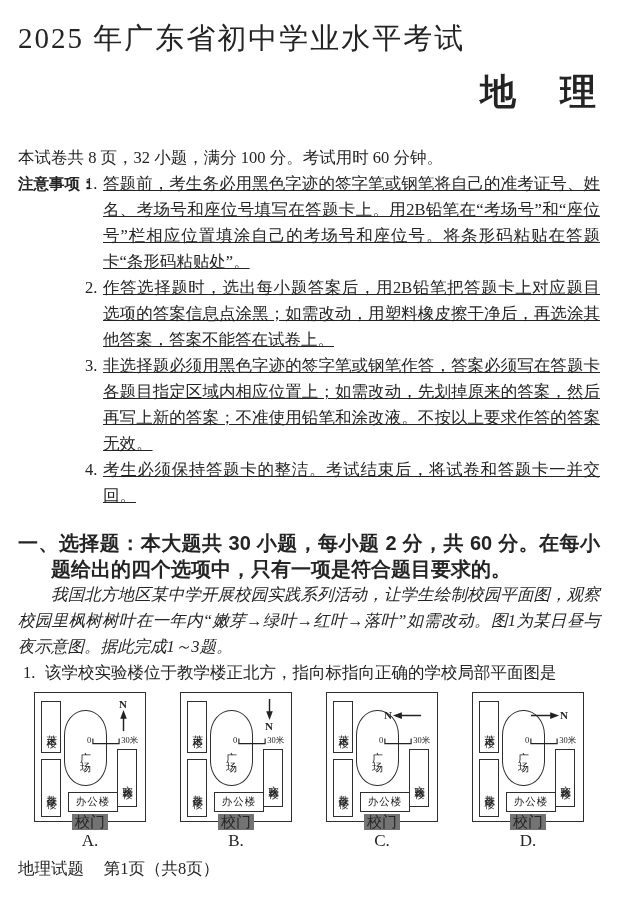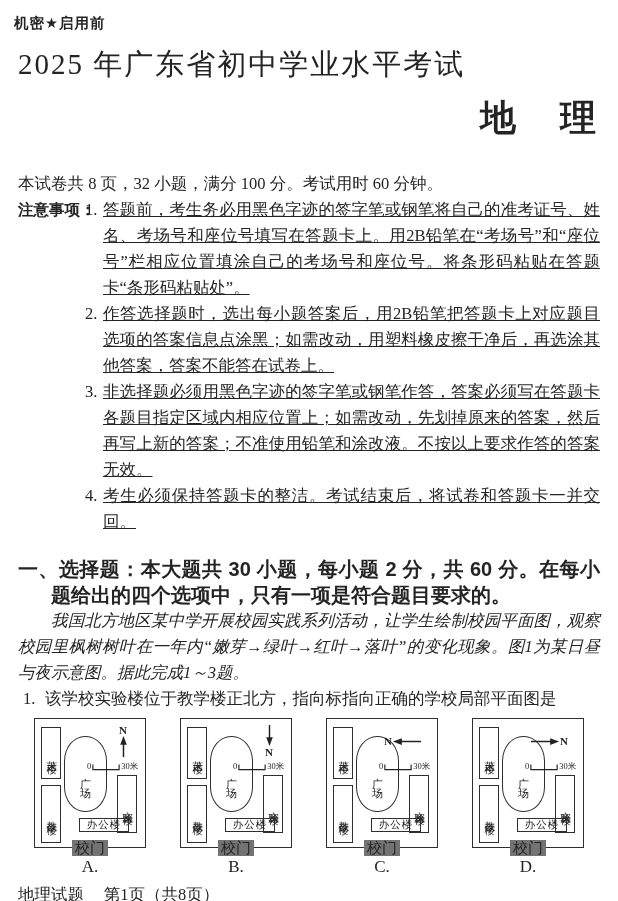--- a/index.html
+++ b/index.html
@@ -40,21 +40,21 @@
   .campus { position:relative; width:112px; height:130px; border:1.5px solid #2e2e2e; background:#fff; box-sizing:border-box; }
   .bld {
     position:absolute; border:1.4px solid #2e2e2e; box-sizing:border-box;
     display:flex; align-items:center; justify-content:center;
     font-size:10.5px; line-height:1; color:#1f1f1f;
   }
   .v { writing-mode:vertical-rl; text-orientation:upright; letter-spacing:1.5px; transform:translateY(1px); }
   .bld-art   { left:6px;  top:8px;  width:20px; height:52px; }
   .bld-teach { left:6px;  top:66px; width:20px; height:58px; }
   .bld-lab   { left:82px; top:56px; width:20px; height:58px; }
-  .bld-office{ left:44px; top:99px; width:50px; height:14px; letter-spacing:1px; }
+  .bld-office{ left:33px; top:99px; width:50px; height:20px; letter-spacing:1px; }
   .plaza {
     position:absolute; left:29px; top:17px; width:43px; height:76px;
     border:1.5px solid #2e2e2e; border-radius:21px / 25px; box-sizing:border-box;
     display:flex; align-items:center; justify-content:center;
   }
   .plaza .v { font-size:11px; letter-spacing:10px; transform:translateY(5px); }
   .gate {
     position:absolute; left:50%; bottom:-9px; transform:translateX(-50%);
     background:#737373; padding:0 3px; font-size:15px; line-height:16px; white-space:nowrap;
   }
@@ -68,21 +68,20 @@
   .opt-label { margin-top:8px; font-size:17px; line-height:22px; }
 
   .footer { margin-top:4px; font-size:16.5px; }
   .footer .sep { display:inline-block; width:1.2em; }
 </style>
 </head>
 <body>
 
 <div class="page">
 
-  <div class="classification">机密★启用前</div>
 
   <div class="title">2025 年广东省初中学业水平考试</div>
   <div class="subject">地　理</div>
 
   <p class="exam-info">本试卷共 8 页，32 小题，满分 100 分。考试用时 60 分钟。</p>
 
   <div class="notices">
     <div class="notice">
       <span class="notice-label">注意事项：</span>
       <span class="notice-num">1.</span>
@@ -97,21 +96,21 @@
       <span class="notice-text">非选择题必须用黑色字迹的签字笔或钢笔作答，答案必须写在答题卡各题目指定区域内相应位置上；如需改动，先划掉原来的答案，然后再写上新的答案；不准使用铅笔和涂改液。不按以上要求作答的答案无效。</span>
     </div>
     <div class="notice">
       <span class="notice-num">4.</span>
       <span class="notice-text">考生必须保持答题卡的整洁。考试结束后，将试卷和答题卡一并交回。</span>
     </div>
   </div>
 
   <div class="sec-heading"><span>一、</span><span>选择题：本大题共 30 小题，每小题 2 分，共 60 分。在每小题给出的四个选项中，只有一项是符合题目要求的。</span></div>
 
-  <p class="passage">我国北方地区某中学开展校园实践系列活动，让学生绘制校园平面图，观察校园里枫树树叶在一年内“嫩芽→绿叶→红叶→落叶”的变化现象。图1为某日昼与夜示意图。据此完成1～3题。</p>
+  <p class="passage">我国北方地区某中学开展校园实践系列活动，让学生绘制校园平面图，观察校园里枫树树叶在一年内“嫩芽→绿叶→红叶→落叶”如需改动。图1为某日昼与夜示意图。据此完成1～3题。</p>
 
   <div class="q1">
     <span class="q-num">1.</span>
     <span>该学校实验楼位于教学楼正北方，指向标指向正确的学校局部平面图是</span>
   </div>
 
   <div class="figures">
 
     <div class="fig">
       <div class="campus">

